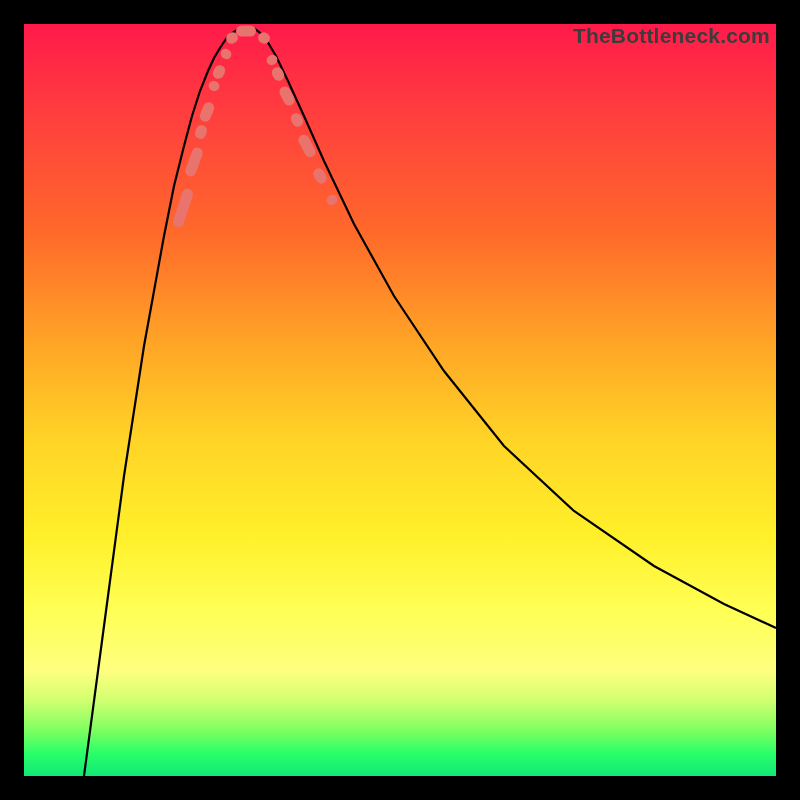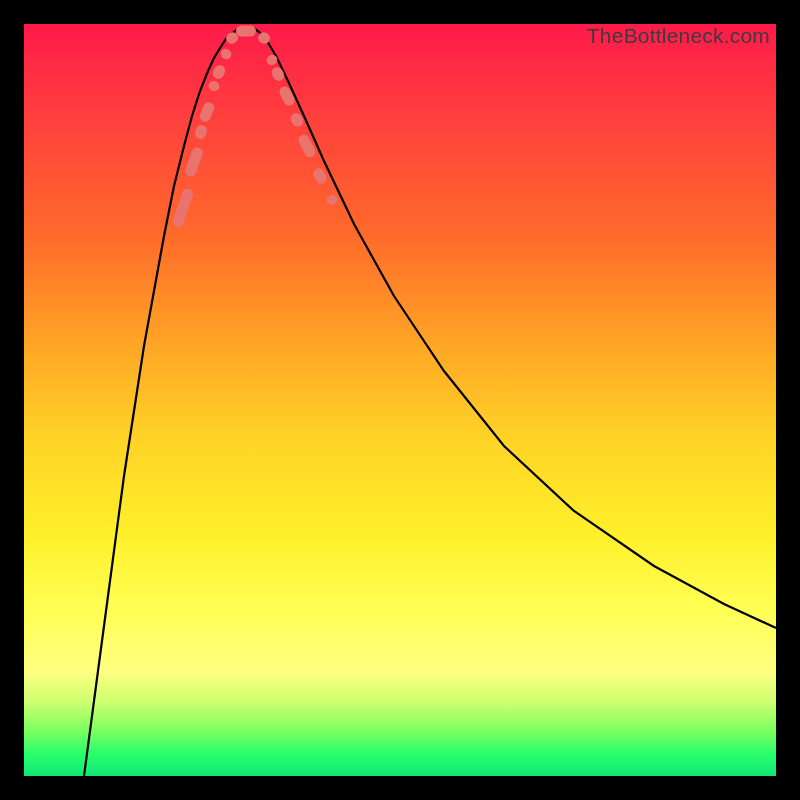--- a/index.html
+++ b/index.html
@@ -36,21 +36,21 @@
       #2aff6a 97%,
       #11e876 100%
     );
   }
   .watermark {
     position: absolute;
     top: 0px;
     right: 6px;
     color: #3c3c3c;
     font-size: 21px;
-    font-weight: 400;
+    font-weight: 700;
     letter-spacing: 0.2px;
     user-select: none;
   }
   svg.curves {
     position: absolute;
     inset: 0;
     width: 752px;
     height: 752px;
   }
   path.curve {

